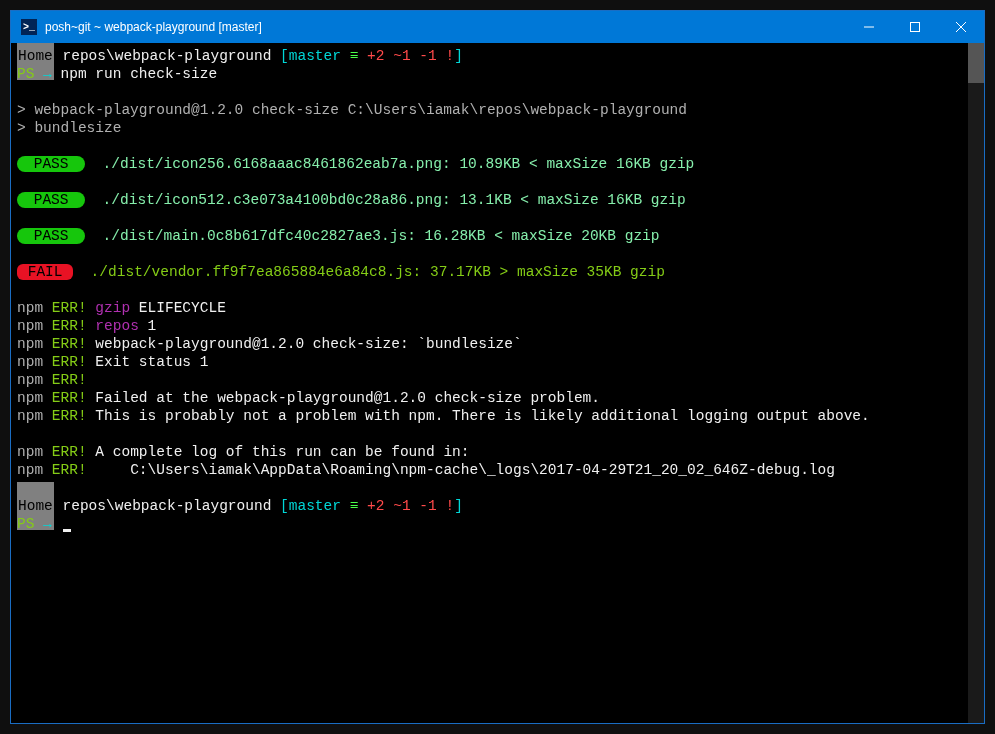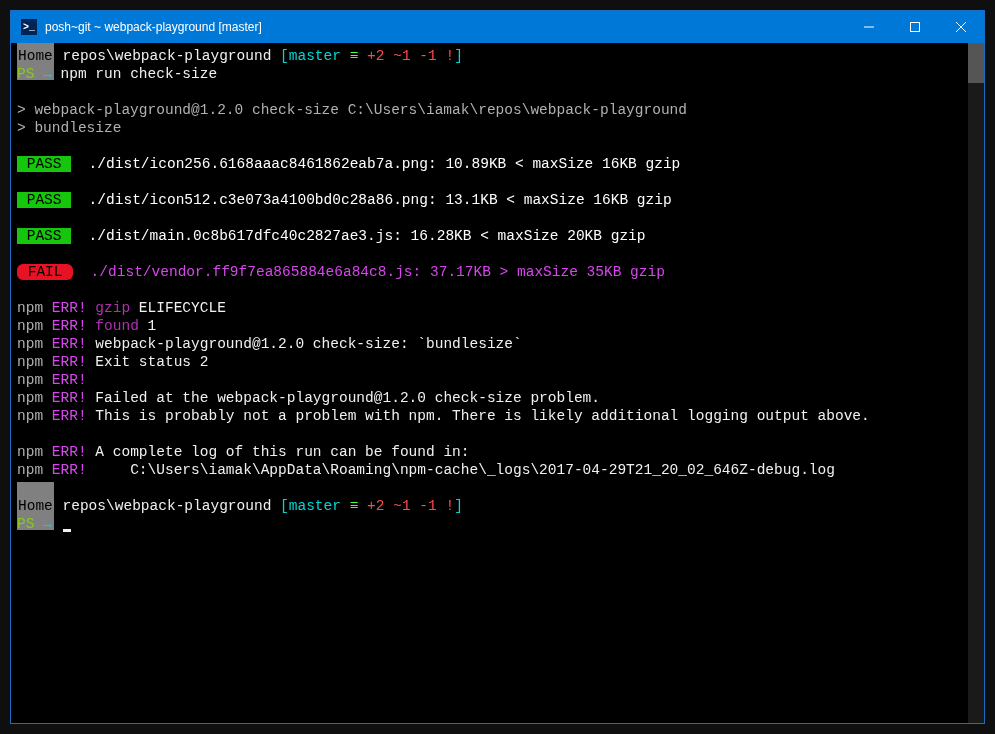--- a/index.html
+++ b/index.html
@@ -96,31 +96,32 @@
       height: 40px;
       background: #555555;
     }
     .home-badge {
       background: #808080;
       color: #000000;
       padding: 16px 1px;
     }
     .white { color: #f0f0f0; }
     .cyan { color: #00d7d7; }
-    .green { color: #ffffff; }
+    .green { color: #86efac; }
     .bright-green { color: #4aff4a; }
     .bright-red { color: #ff4a4a; }
     .blue { color: #84cc16; }
     .magenta { color: #b030b0; }
     .gray { color: #b0b0b0; }
-    .dim-red { color: #d946ef; }
+    .dim-red { color: #84cc16; }
     .pass-badge {
       background: #16c60c;
       color: #000000;
-      padding: 0 1px;
+      padding: 0 8px;
+      border-radius: 8px;
     }
     .fail-badge {
       background: #e81224;
       color: #000000;
       padding: 0 2px;
       border-radius: 6px;
     }
     .cursor {
       display: inline-block;
       width: 8px;
@@ -167,23 +168,23 @@
 
 <span class="pass-badge"> PASS </span><span class="green">  ./dist/icon256.6168aaac8461862eab7a.png: 10.89KB &lt; maxSize 16KB gzip</span>
 
 <span class="pass-badge"> PASS </span><span class="green">  ./dist/icon512.c3e073a4100bd0c28a86.png: 13.1KB &lt; maxSize 16KB gzip</span>
 
 <span class="pass-badge"> PASS </span><span class="green">  ./dist/main.0c8b617dfc40c2827ae3.js: 16.28KB &lt; maxSize 20KB gzip</span>
 
 <span class="fail-badge"> FAIL </span><span class="dim-red">  ./dist/vendor.ff9f7ea865884e6a84c8.js: 37.17KB &gt; maxSize 35KB gzip</span>
 
 <span class="gray">npm</span><span class="dim-red"> ERR!</span><span class="magenta"> gzip</span><span class="white"> ELIFECYCLE</span>
-<span class="gray">npm</span><span class="dim-red"> ERR!</span><span class="magenta"> found</span><span class="white"> 1</span>
+<span class="gray">npm</span><span class="dim-red"> ERR!</span><span class="magenta"> repos</span><span class="white"> 1</span>
 <span class="gray">npm</span><span class="dim-red"> ERR!</span><span class="white"> webpack-playground@1.2.0 check-size: `bundlesize`</span>
-<span class="gray">npm</span><span class="dim-red"> ERR!</span><span class="white"> Exit status 2</span>
+<span class="gray">npm</span><span class="dim-red"> ERR!</span><span class="white"> Exit status 1</span>
 <span class="gray">npm</span><span class="dim-red"> ERR!</span>
 <span class="gray">npm</span><span class="dim-red"> ERR!</span><span class="white"> Failed at the webpack-playground@1.2.0 check-size problem.</span>
 <span class="gray">npm</span><span class="dim-red"> ERR!</span><span class="white"> This is probably not a problem with npm. There is likely additional logging output above.</span>
 
 <span class="gray">npm</span><span class="dim-red"> ERR!</span><span class="white"> A complete log of this run can be found in:</span>
 <span class="gray">npm</span><span class="dim-red"> ERR!</span><span class="white">     C:\Users\iamak\AppData\Roaming\npm-cache\_logs\2017-04-29T21_20_02_646Z-debug.log</span>
 
 <span class="home-badge">Home</span><span class="white"> repos\webpack-playground </span><span class="cyan">[</span><span class="cyan">master</span><span class="bright-green"> ≡ </span><span class="bright-red">+2</span><span> </span><span class="bright-red">~1</span><span> </span><span class="bright-red">-1</span><span> </span><span class="bright-red">!</span><span class="cyan">]</span>
 <span class="blue">PS</span><span class="cyan"> → </span><span class="cursor"></span></div>
     <div class="scrollbar">

